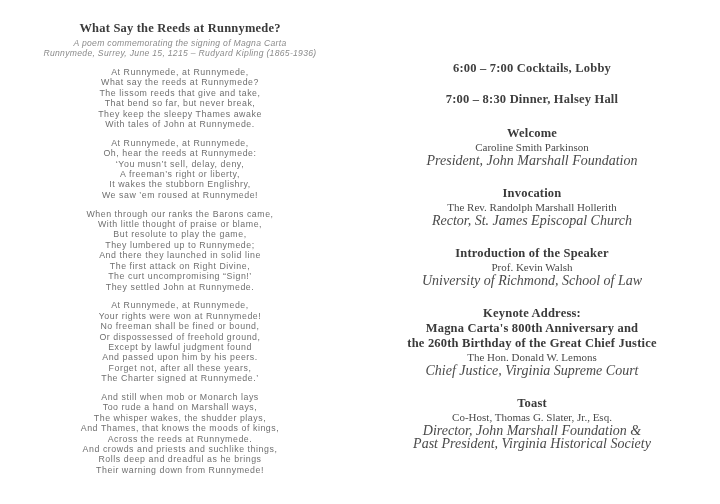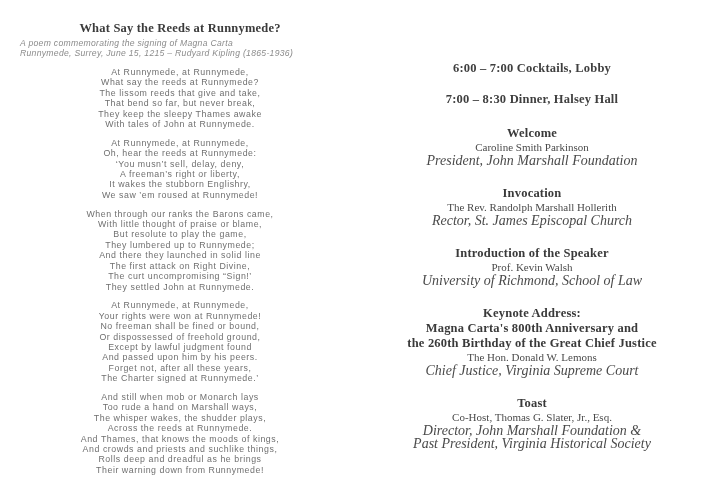--- a/index.html
+++ b/index.html
@@ -11,23 +11,23 @@
   .page-left  { left:0;   padding-top:21px; }
   .page-right { left:352px; padding-top:61px; color:#3f3f3f; }
 
   
   .poem-title {
     margin:0 0 3px 0; text-align:center;
     font-family:"Liberation Serif", serif; font-weight:bold;
     font-size:12.5px; line-height:14px; color:#3b3b3b; letter-spacing:0.2px;
   }
   .poem-subtitle {
-    text-align:left; font-family:"Liberation Sans", sans-serif;
+    text-align:center; font-family:"Liberation Sans", sans-serif;
     font-weight:300; font-style:italic; font-size:8.6px; line-height:10px;
-    color:#8b8b8b; letter-spacing:0.3px; white-space:nowrap;padding-left:20px;
+    color:#8b8b8b; letter-spacing:0.3px; white-space:nowrap;
   }
   .stanza { margin-top:8.4px; }
   .stanza-first { margin-top:9px; }
   .pline {
     text-align:center; font-family:"Liberation Sans", sans-serif;
     font-weight:300; font-size:8.8px; line-height:10.4px;
     letter-spacing:0.55px; color:#6f6f6f; white-space:nowrap;
   }
 
   
@@ -97,22 +97,22 @@
       <div class="pline">Except by lawful judgment found</div>
       <div class="pline">And passed upon him by his peers.</div>
       <div class="pline">Forget not, after all these years,</div>
       <div class="pline">The Charter signed at Runnymede.’</div>
     </div>
 
     <div class="stanza">
       <div class="pline">And still when mob or Monarch lays</div>
       <div class="pline">Too rude a hand on Marshall ways,</div>
       <div class="pline">The whisper wakes, the shudder plays,</div>
+      <div class="pline">And Thames, that knows the moods of kings,</div>
       <div class="pline">Across the reeds at Runnymede.</div>
-      <div class="pline">And Thames, that knows the moods of kings,</div>
       <div class="pline">And crowds and priests and suchlike things,</div>
       <div class="pline">Rolls deep and dreadful as he brings</div>
       <div class="pline">Their warning down from Runnymede!</div>
     </div>
   </div>
 
   <div class="page page-right">
     <div class="sched">6:00 – 7:00 Cocktails, Lobby</div>
     <div class="sched">7:00 – 8:30 Dinner, Halsey Hall</div>
 

